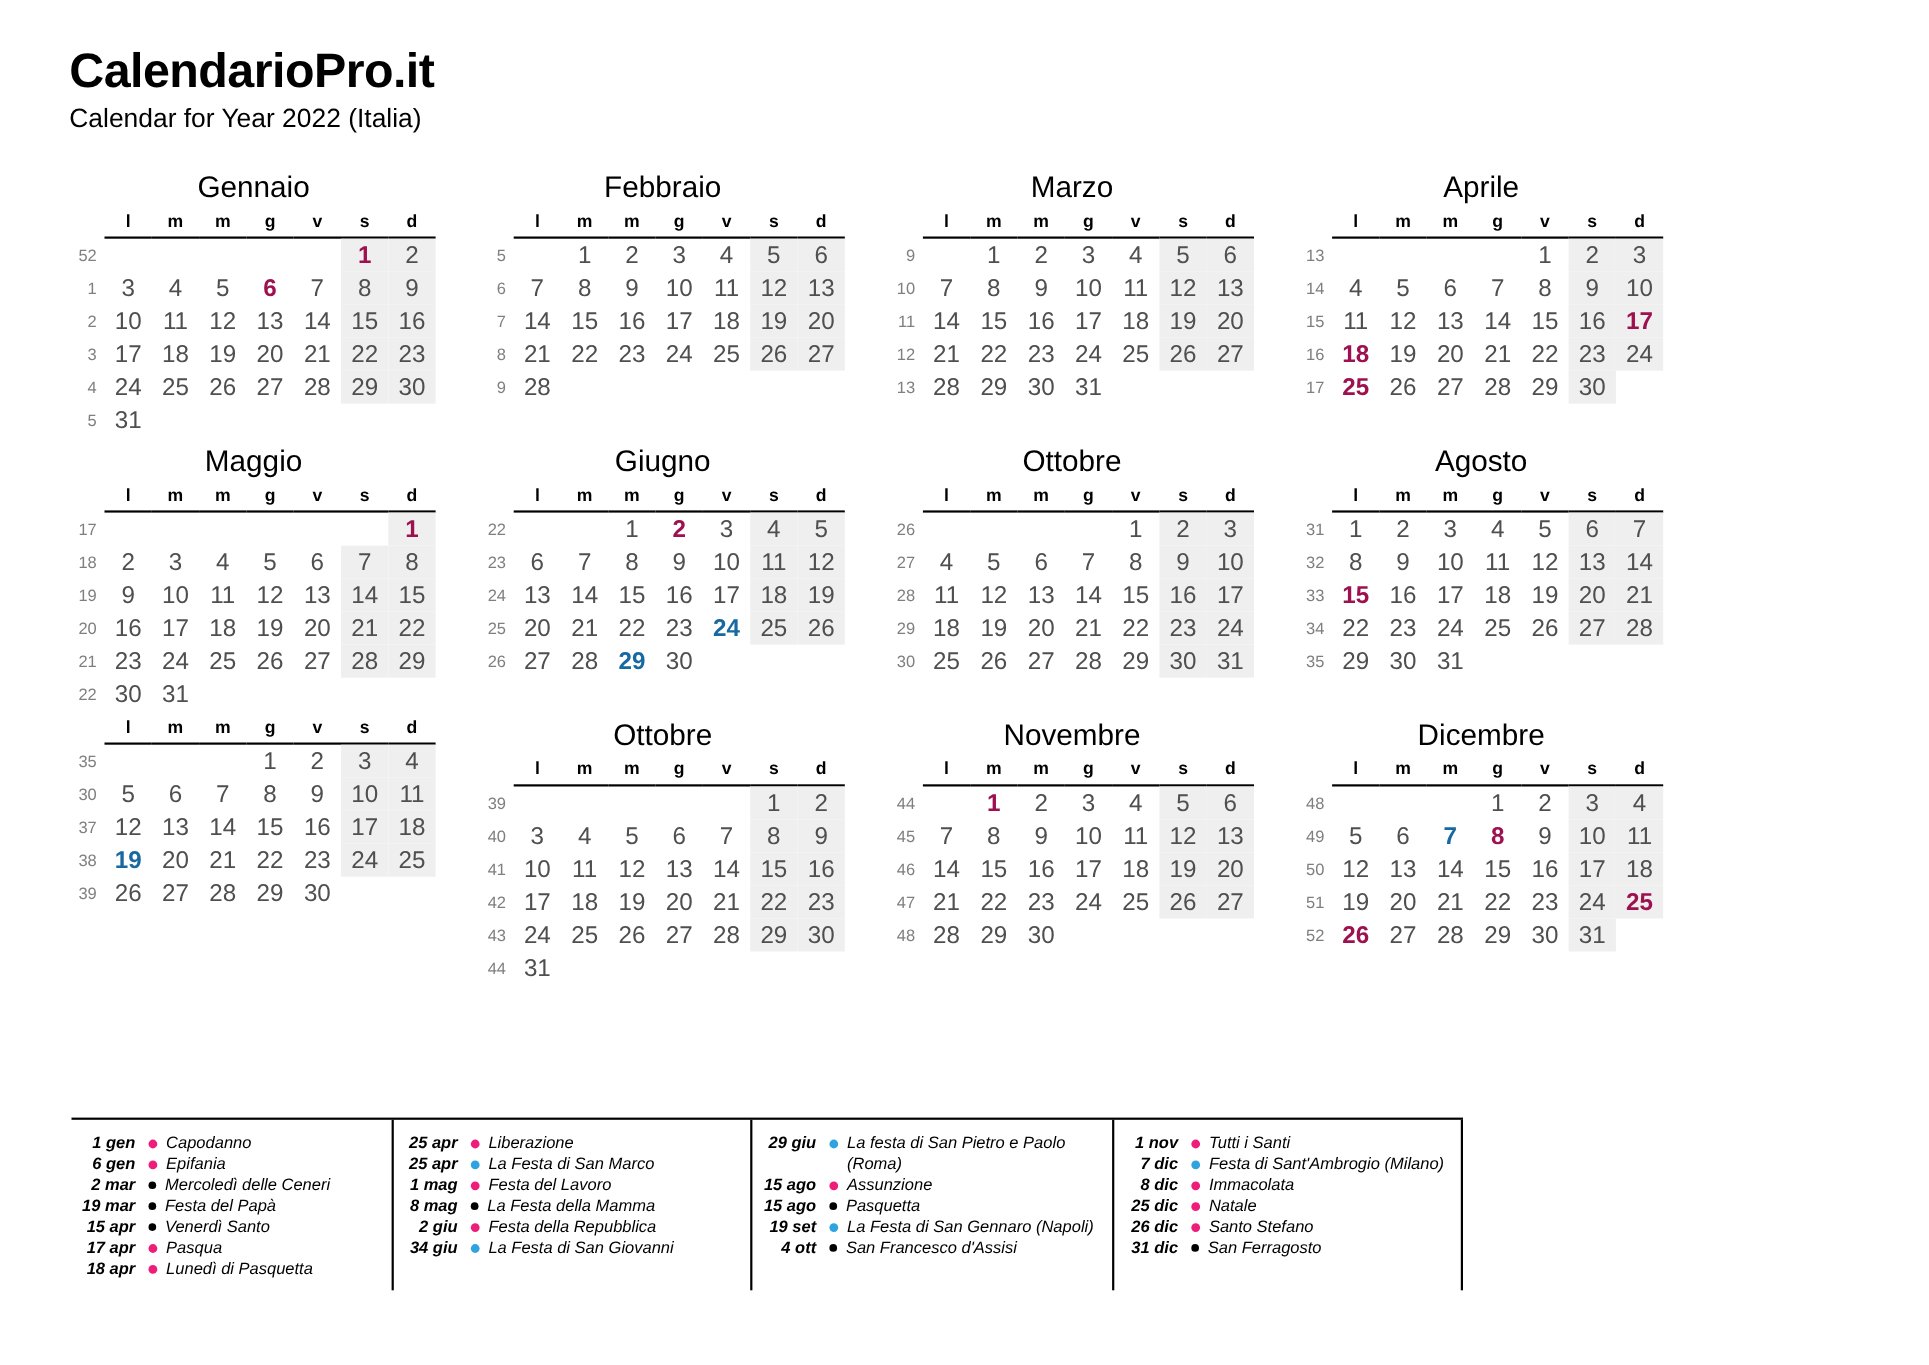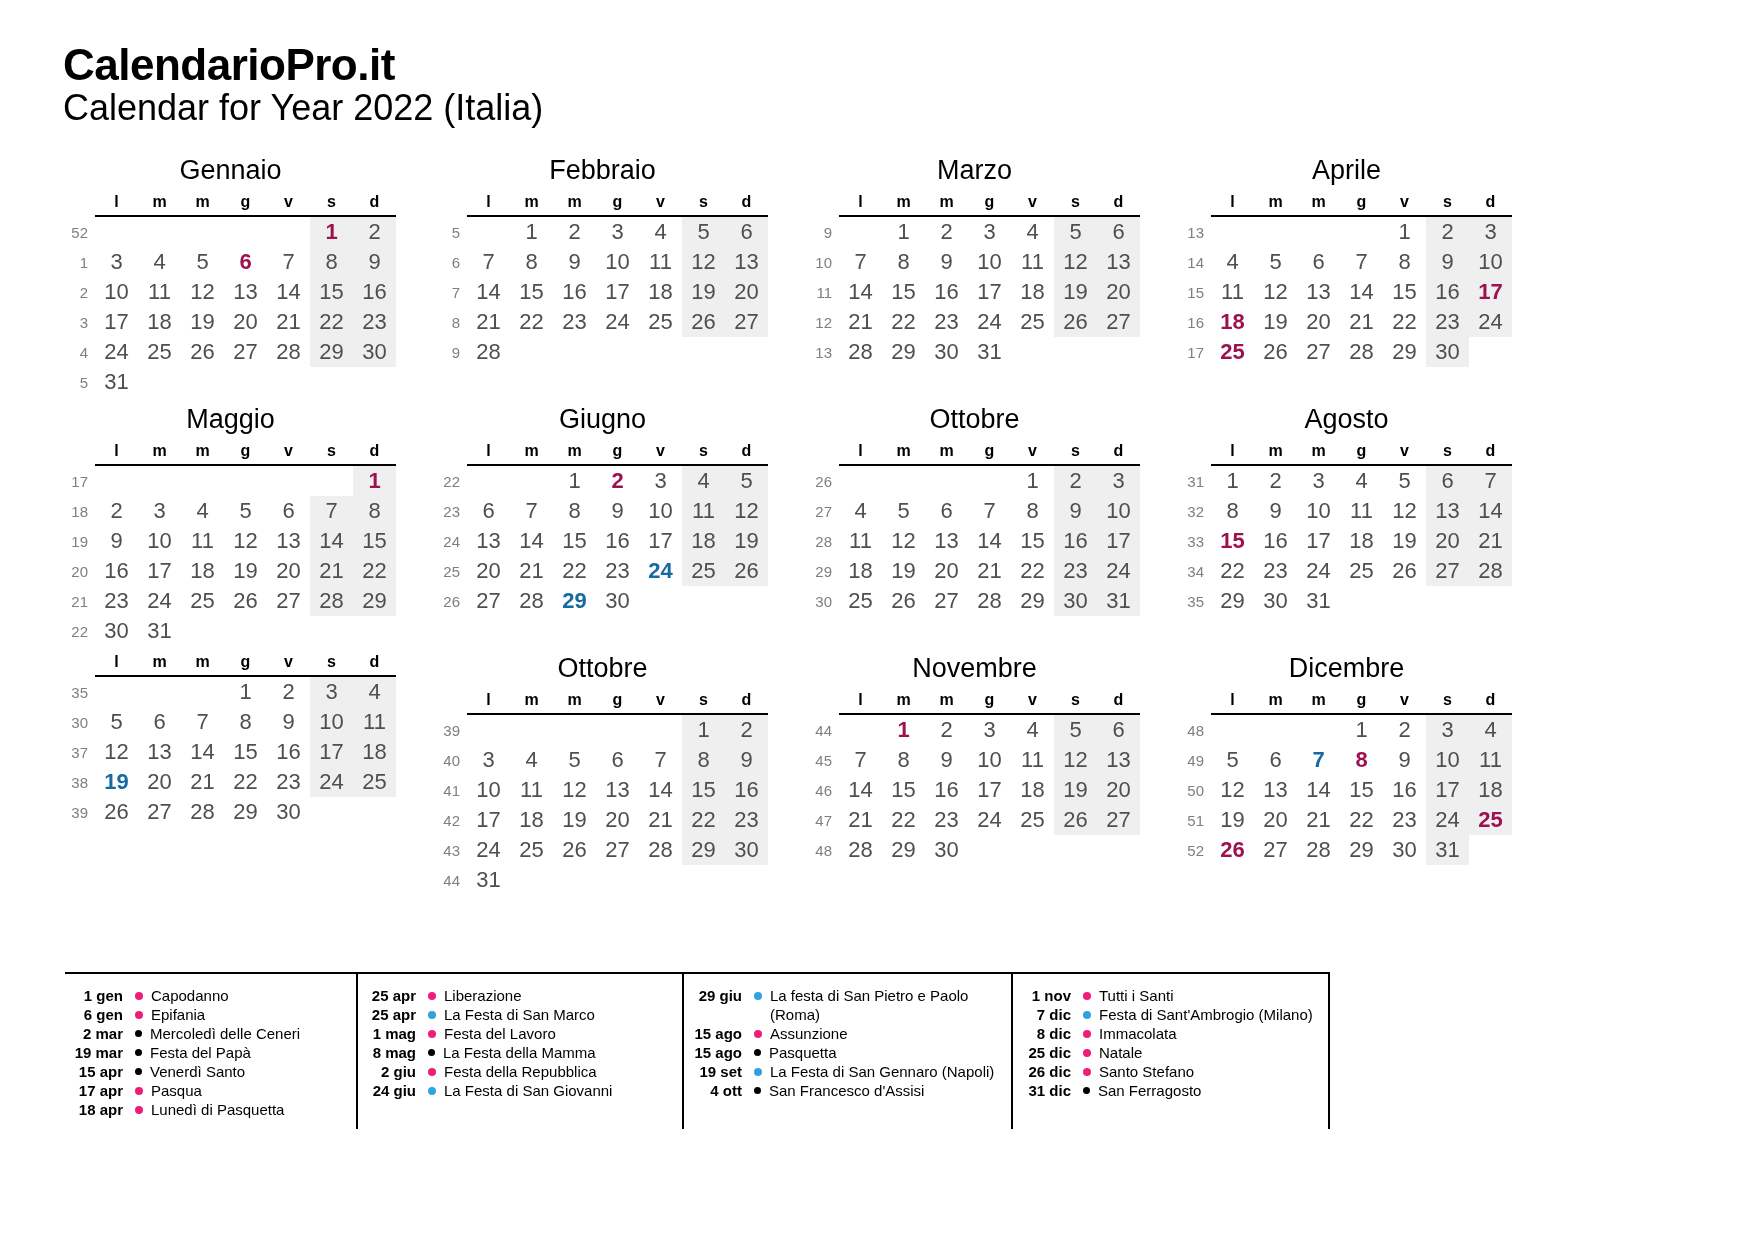--- a/index.html
+++ b/index.html
@@ -6,21 +6,21 @@
   body {
     width:1754px; height:1241px;
     font-family:"Liberation Sans", sans-serif;
     color:#000;
   }
   .page { position:relative; width:1754px; height:1241px; overflow:hidden; background:#fff; }
 
   
   .hdr { position:absolute; left:63px; top:42px; }
   .hdr h1 { margin:0; font-size:44px; font-weight:bold; line-height:46px; letter-spacing:-0.5px; }
-  .hdr .subtitle { font-size:36px; line-height:34px; margin-top:3px; }
+  .hdr .subtitle { font-size:24px; line-height:34px; margin-top:3px; }
 
   
   .months-grid {
     position:absolute; left:65px; top:153px;
     display:grid; grid-template-columns:repeat(4,331px);
     column-gap:41px; grid-auto-rows:249px;
   }
   .month-title { text-align:center; font-size:27px; font-weight:normal; height:38px; line-height:34px; }
   .mgrid { display:grid; grid-template-columns:30px repeat(7,43px); }
   .wnh { height:26px; }
@@ -34,23 +34,23 @@
     color:var(--week-number,#7f7f7f); text-align:right; padding-right:7px;
     box-sizing:border-box;
   }
   .dc { height:30px; line-height:30px; text-align:center; font-size:22px; color:var(--date-text,#4f4f4f); }
   .dc.we { background:var(--weekend-bg,#efefef); }
   .dc.red { color:var(--holiday-red,#9e1150); font-weight:bold; }
   .dc.blue { color:var(--local-blue,#1769a2); font-weight:bold; }
 
   
   .legend {
-    position:absolute; left:65px; top:972px; width:1265px; height:155px;
+    position:absolute; left:65px; top:1016px; width:1265px; height:155px;
     border-top:2px solid #000;
-    display:grid; grid-template-columns:293px 326px 329px 317px;
+    display:grid; grid-template-columns:293px 326px 329px 317px;font-style:italic;
   }
   .lcol { border-right:2px solid #000; padding:12px 6px 0 0; box-sizing:border-box; }
   .lrow { display:flex; align-items:flex-start; font-size:15px; line-height:19px; }
   .ldate { width:58px; text-align:right; font-weight:bold; white-space:nowrap; flex:0 0 58px; }
   .lbullet { flex:0 0 8px; width:8px; height:8px; border-radius:50%; margin:6px 8px 0 12px; }
   .lbullet.pink { background:var(--legend-pink,#ee1d7a); }
   .lbullet.blue { background:var(--legend-blue,#2fa3e0); }
   .lbullet.black { background:#000; width:7px; height:7px; flex-basis:7px; }
   .llabel { flex:1; padding-right:6px; }
 </style>
@@ -783,21 +783,21 @@
           <div class="ldate">8 mag</div>
           <div class="lbullet black"></div>
           <div class="llabel">La Festa della Mamma</div>
         </div>
         <div class="lrow">
           <div class="ldate">2 giu</div>
           <div class="lbullet pink"></div>
           <div class="llabel">Festa della Repubblica</div>
         </div>
         <div class="lrow">
-          <div class="ldate">24 giu</div>
+          <div class="ldate">34 giu</div>
           <div class="lbullet blue"></div>
           <div class="llabel">La Festa di San Giovanni</div>
         </div>
       </div>
       <div class="lcol">
         <div class="lrow">
           <div class="ldate">29 giu</div>
           <div class="lbullet blue"></div>
           <div class="llabel">La festa di San Pietro e Paolo (Roma)</div>
         </div>

